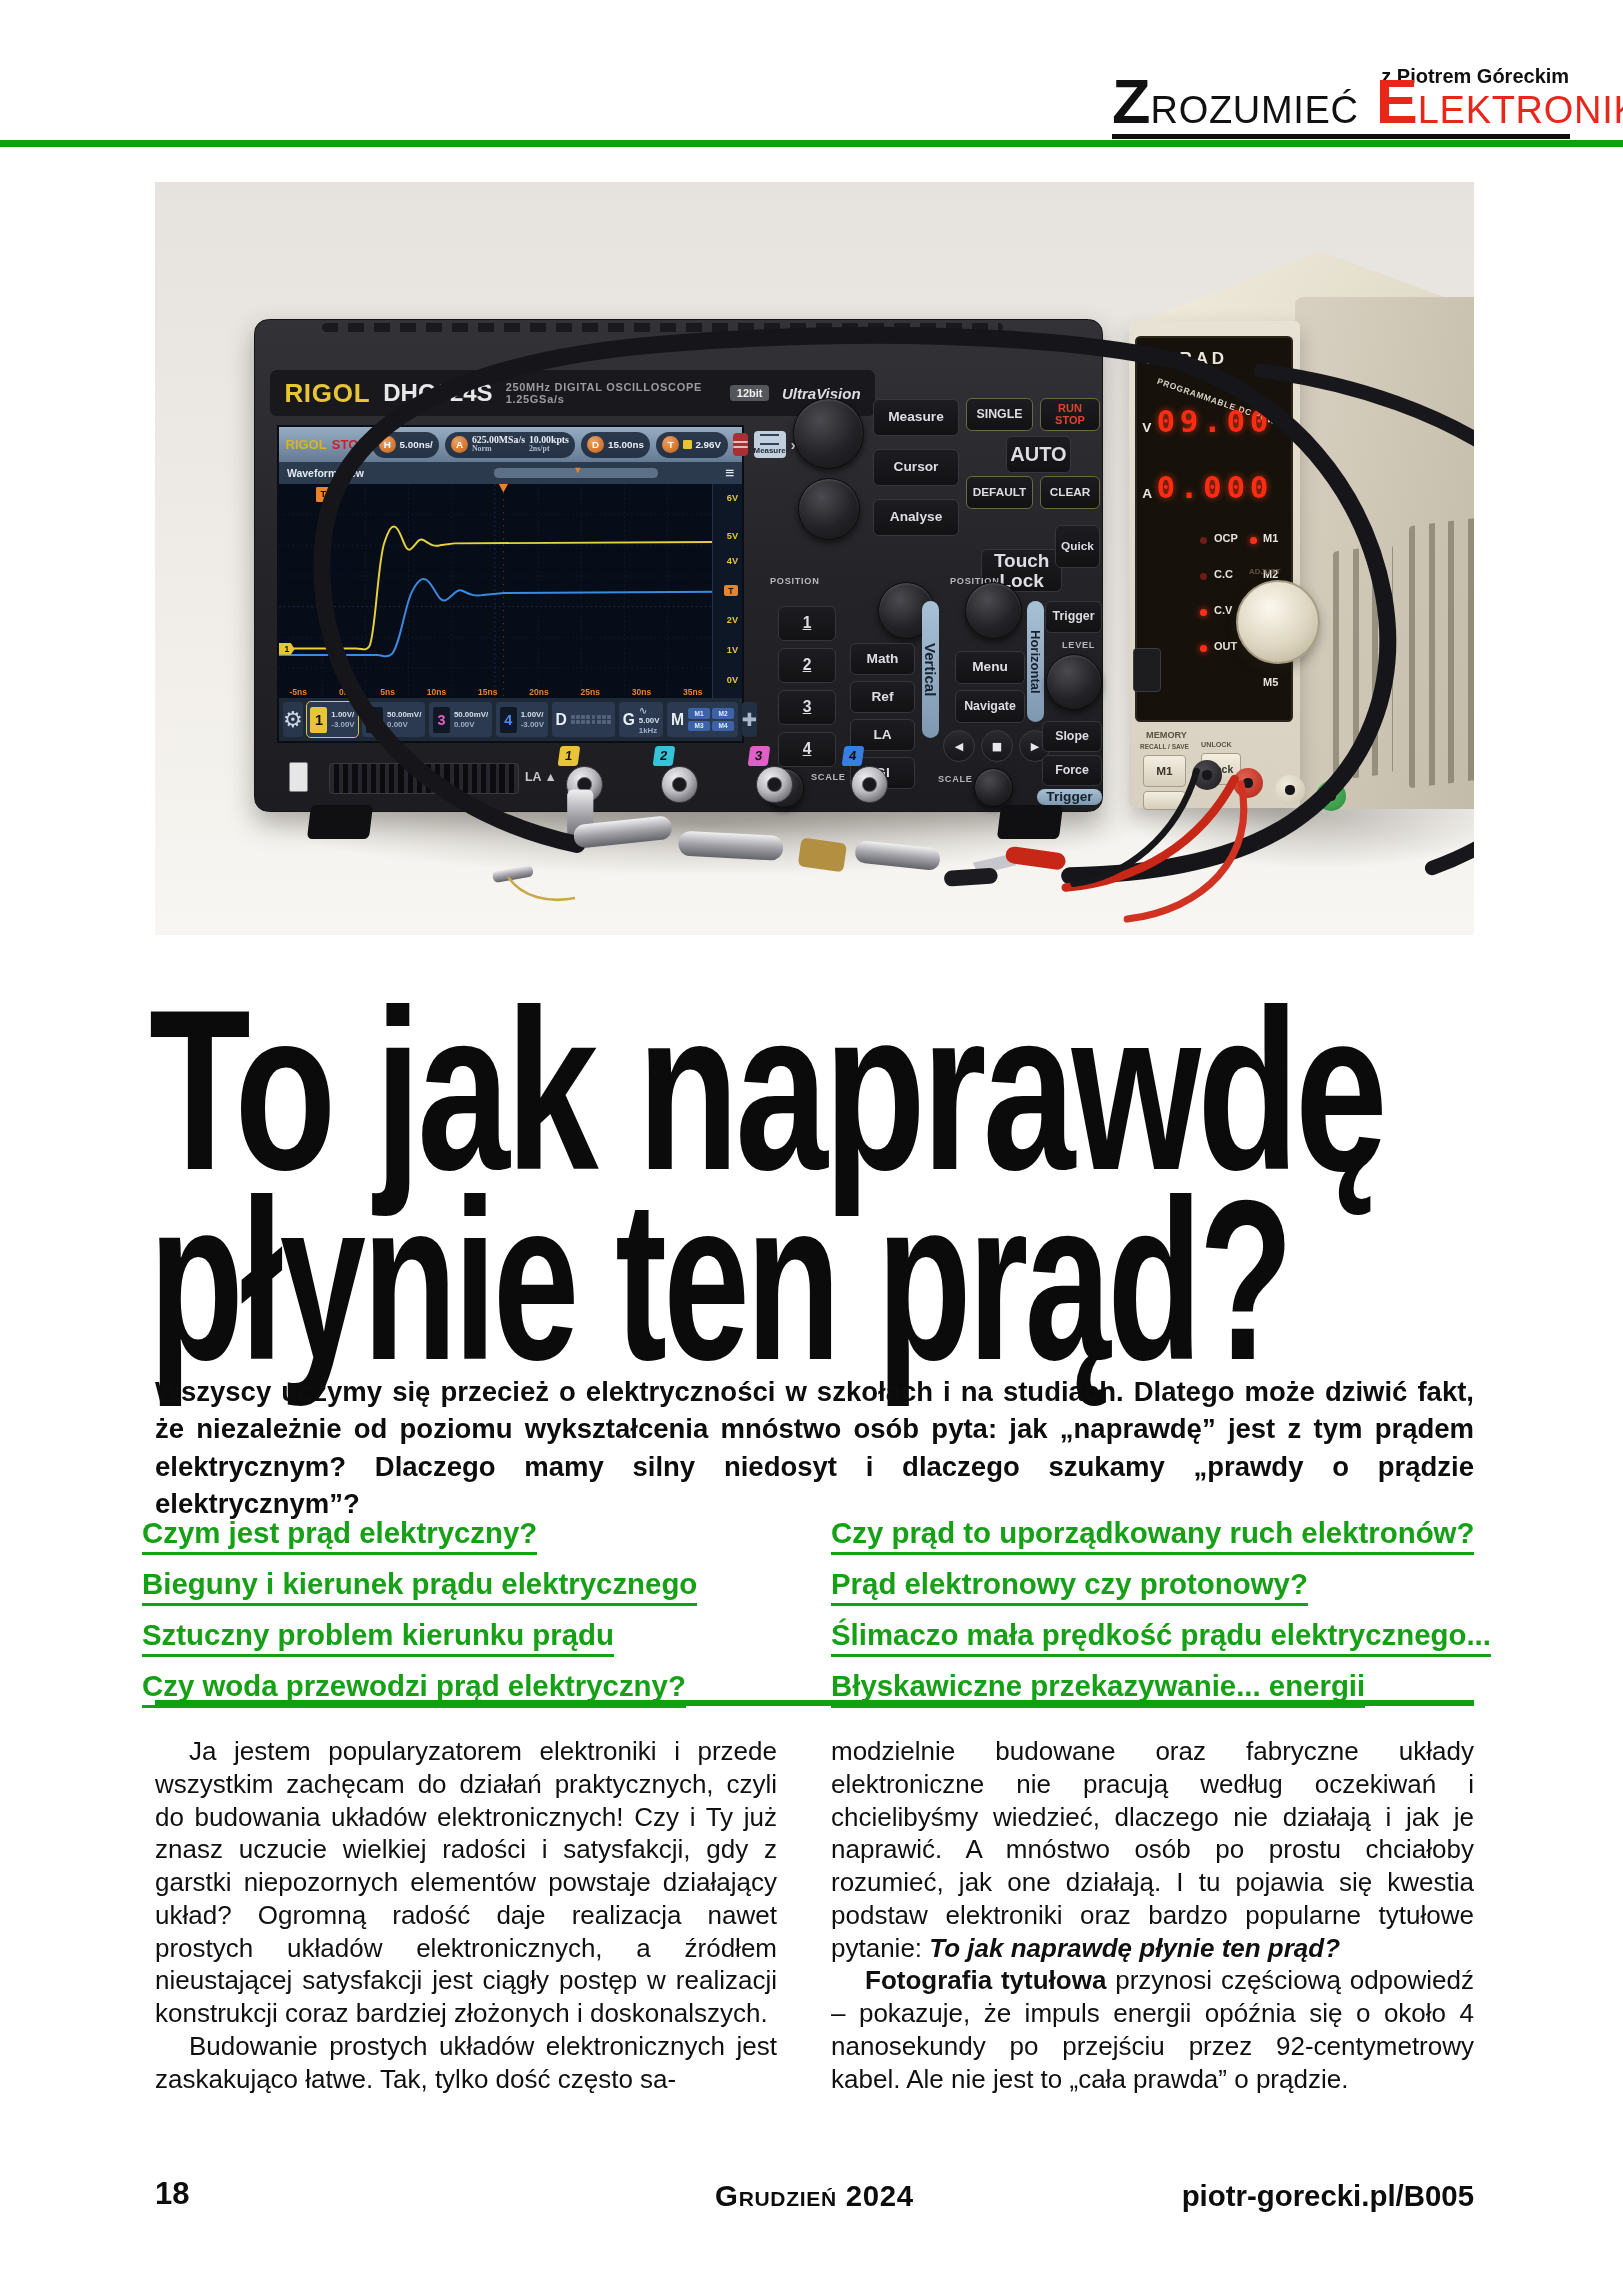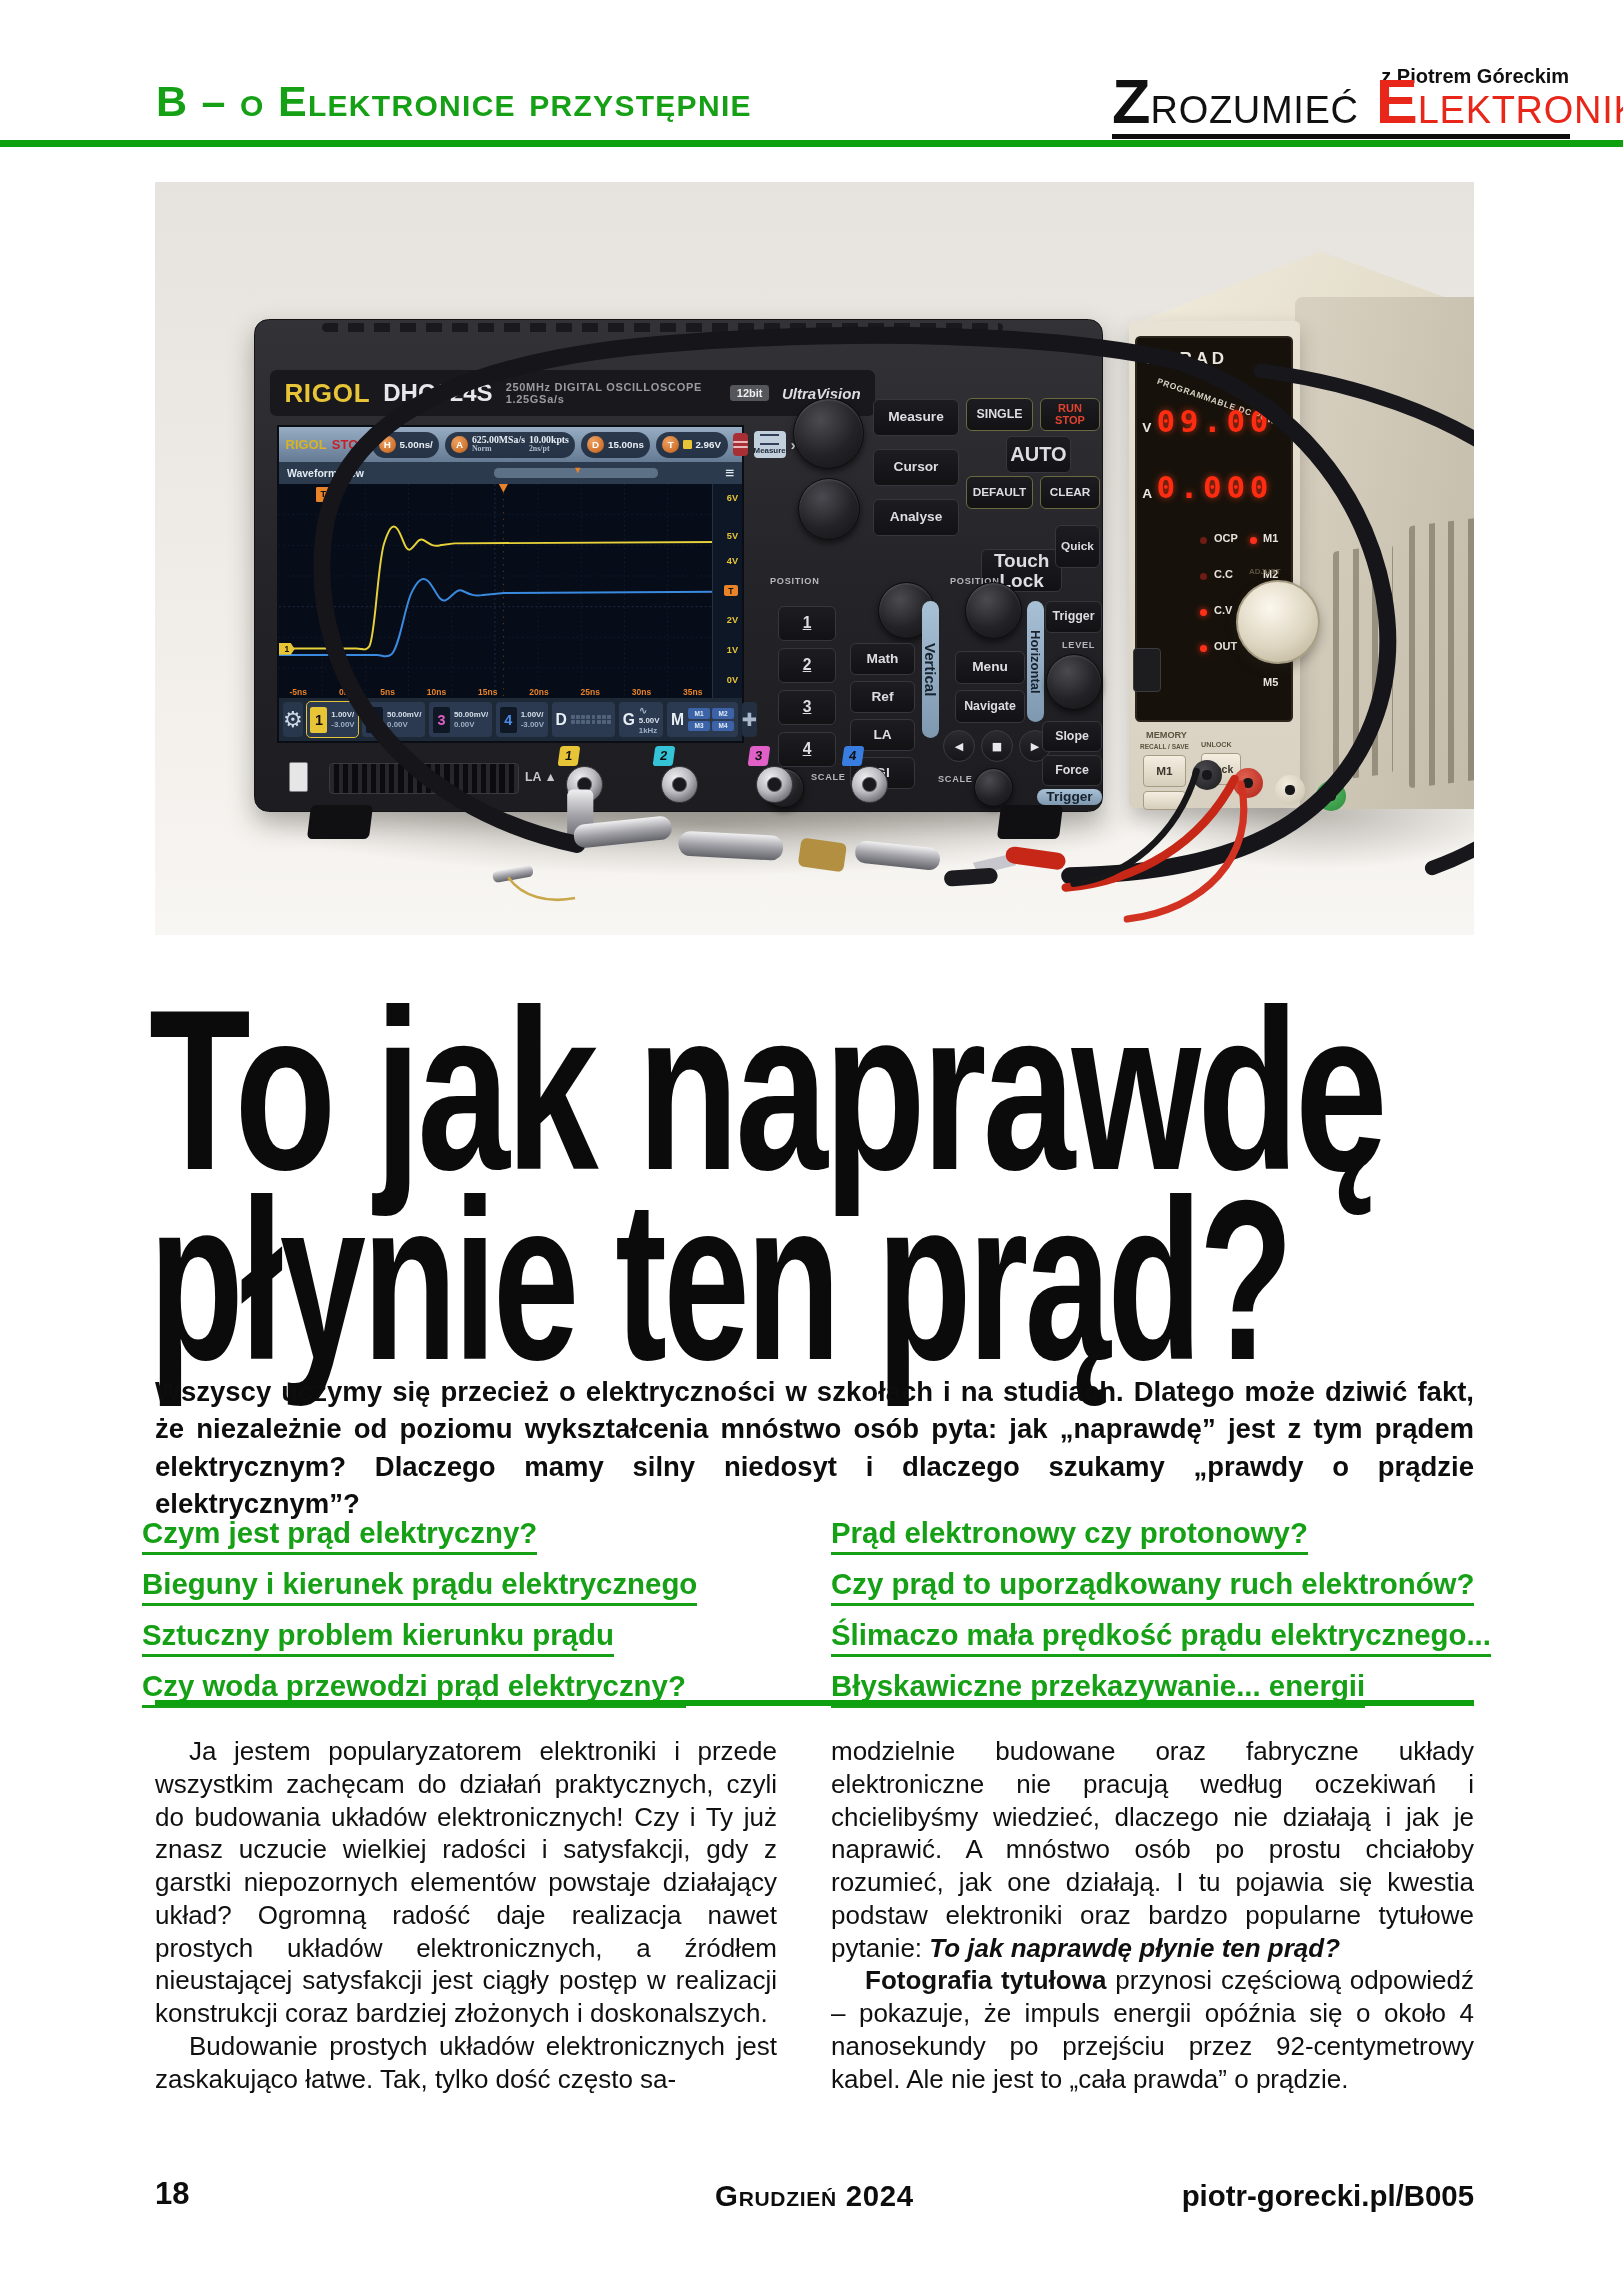--- a/index.html
+++ b/index.html
@@ -169,21 +169,20 @@
   .f-page{position:absolute;left:155px;top:2176px;font-size:31px;font-weight:bold;color:#0d0d0d;}
   .f-issue{position:absolute;left:155px;top:2179px;width:1319px;text-align:center;font-size:29.4px;
            font-weight:bold;font-variant:small-caps;letter-spacing:0.7px;color:#0d0d0d;}
   .f-url{position:absolute;right:149px;top:2179px;font-size:29.4px;font-weight:bold;color:#0d0d0d;}
 </style>
 </head>
 <body>
 
 <div class="page">
 
-  <div class="sect-title">B – o Elektronice przystępnie</div>
   <div class="logo">
     <div class="logo-tag">z Piotrem Góreckim</div>
     <div class="logo-line"><span class="logo-big">Z</span><span class="logo-rest">ROZUMIEĆ</span><span style="display:inline-block;width:17px;"></span><span class="logo-big logo-red">E</span><span class="logo-rest logo-red">LEKTRONIKĘ</span></div>
     <div class="logo-underline"></div>
   </div>
   <div class="green-rule"></div>
 
   <figure class="photo">
     <div class="shadow" style="left:111px;top:589px;width:883px;height:105px;"></div>
     <div class="shadow" style="left:968px;top:576px;width:393px;height:111px;"></div>
@@ -505,22 +504,22 @@
 
   <p class="intro">Wszyscy uczymy się przecież o elektryczności w szkołach i na studiach. Dlatego może dziwić fakt, że niezależnie od poziomu wykształcenia mnóstwo osób pyta: jak „naprawdę” jest z tym prądem elektrycznym? Dlaczego mamy silny niedosyt i dlaczego szukamy „prawdy o prądzie elektrycznym”?</p>
 
   <nav class="toc" style="left:142px;">
     <a class="toc-item" href="#">Czym jest prąd elektryczny?</a>
     <a class="toc-item" href="#">Bieguny i kierunek prądu elektrycznego</a>
     <a class="toc-item" href="#">Sztuczny problem kierunku prądu</a>
     <a class="toc-item" href="#">Czy woda przewodzi prąd elektryczny?</a>
   </nav>
   <nav class="toc" style="left:831px;">
+    <a class="toc-item" href="#">Czy prąd to uporządkowany ruch elektronów?</a>
     <a class="toc-item" href="#">Prąd elektronowy czy protonowy?</a>
-    <a class="toc-item" href="#">Czy prąd to uporządkowany ruch elektronów?</a>
     <a class="toc-item" href="#">Ślimaczo mała prędkość prądu elektrycznego...</a>
     <a class="toc-item" href="#">Błyskawiczne przekazywanie... energii</a>
   </nav>
 
   <div class="green-rule2"></div>
 
   <div class="col" style="left:155px;width:622px;">
     <p>Ja jestem popularyzatorem elektroniki i przede wszystkim zachęcam do działań praktycznych, czyli do budowania układów elektronicznych! Czy i Ty już znasz uczucie wielkiej radości i satysfakcji, gdy z garstki niepozornych elementów powstaje działający układ? Ogromną radość daje realizacja nawet prostych układów elektronicznych, a źródłem nieustającej satysfakcji jest ciągły postęp w realizacji konstrukcji coraz bardziej złożonych i doskonalszych.</p>
     <p>Budowanie prostych układów elektronicznych jest zaskakująco łatwe. Tak, tylko dość często sa-</p>
   </div>

